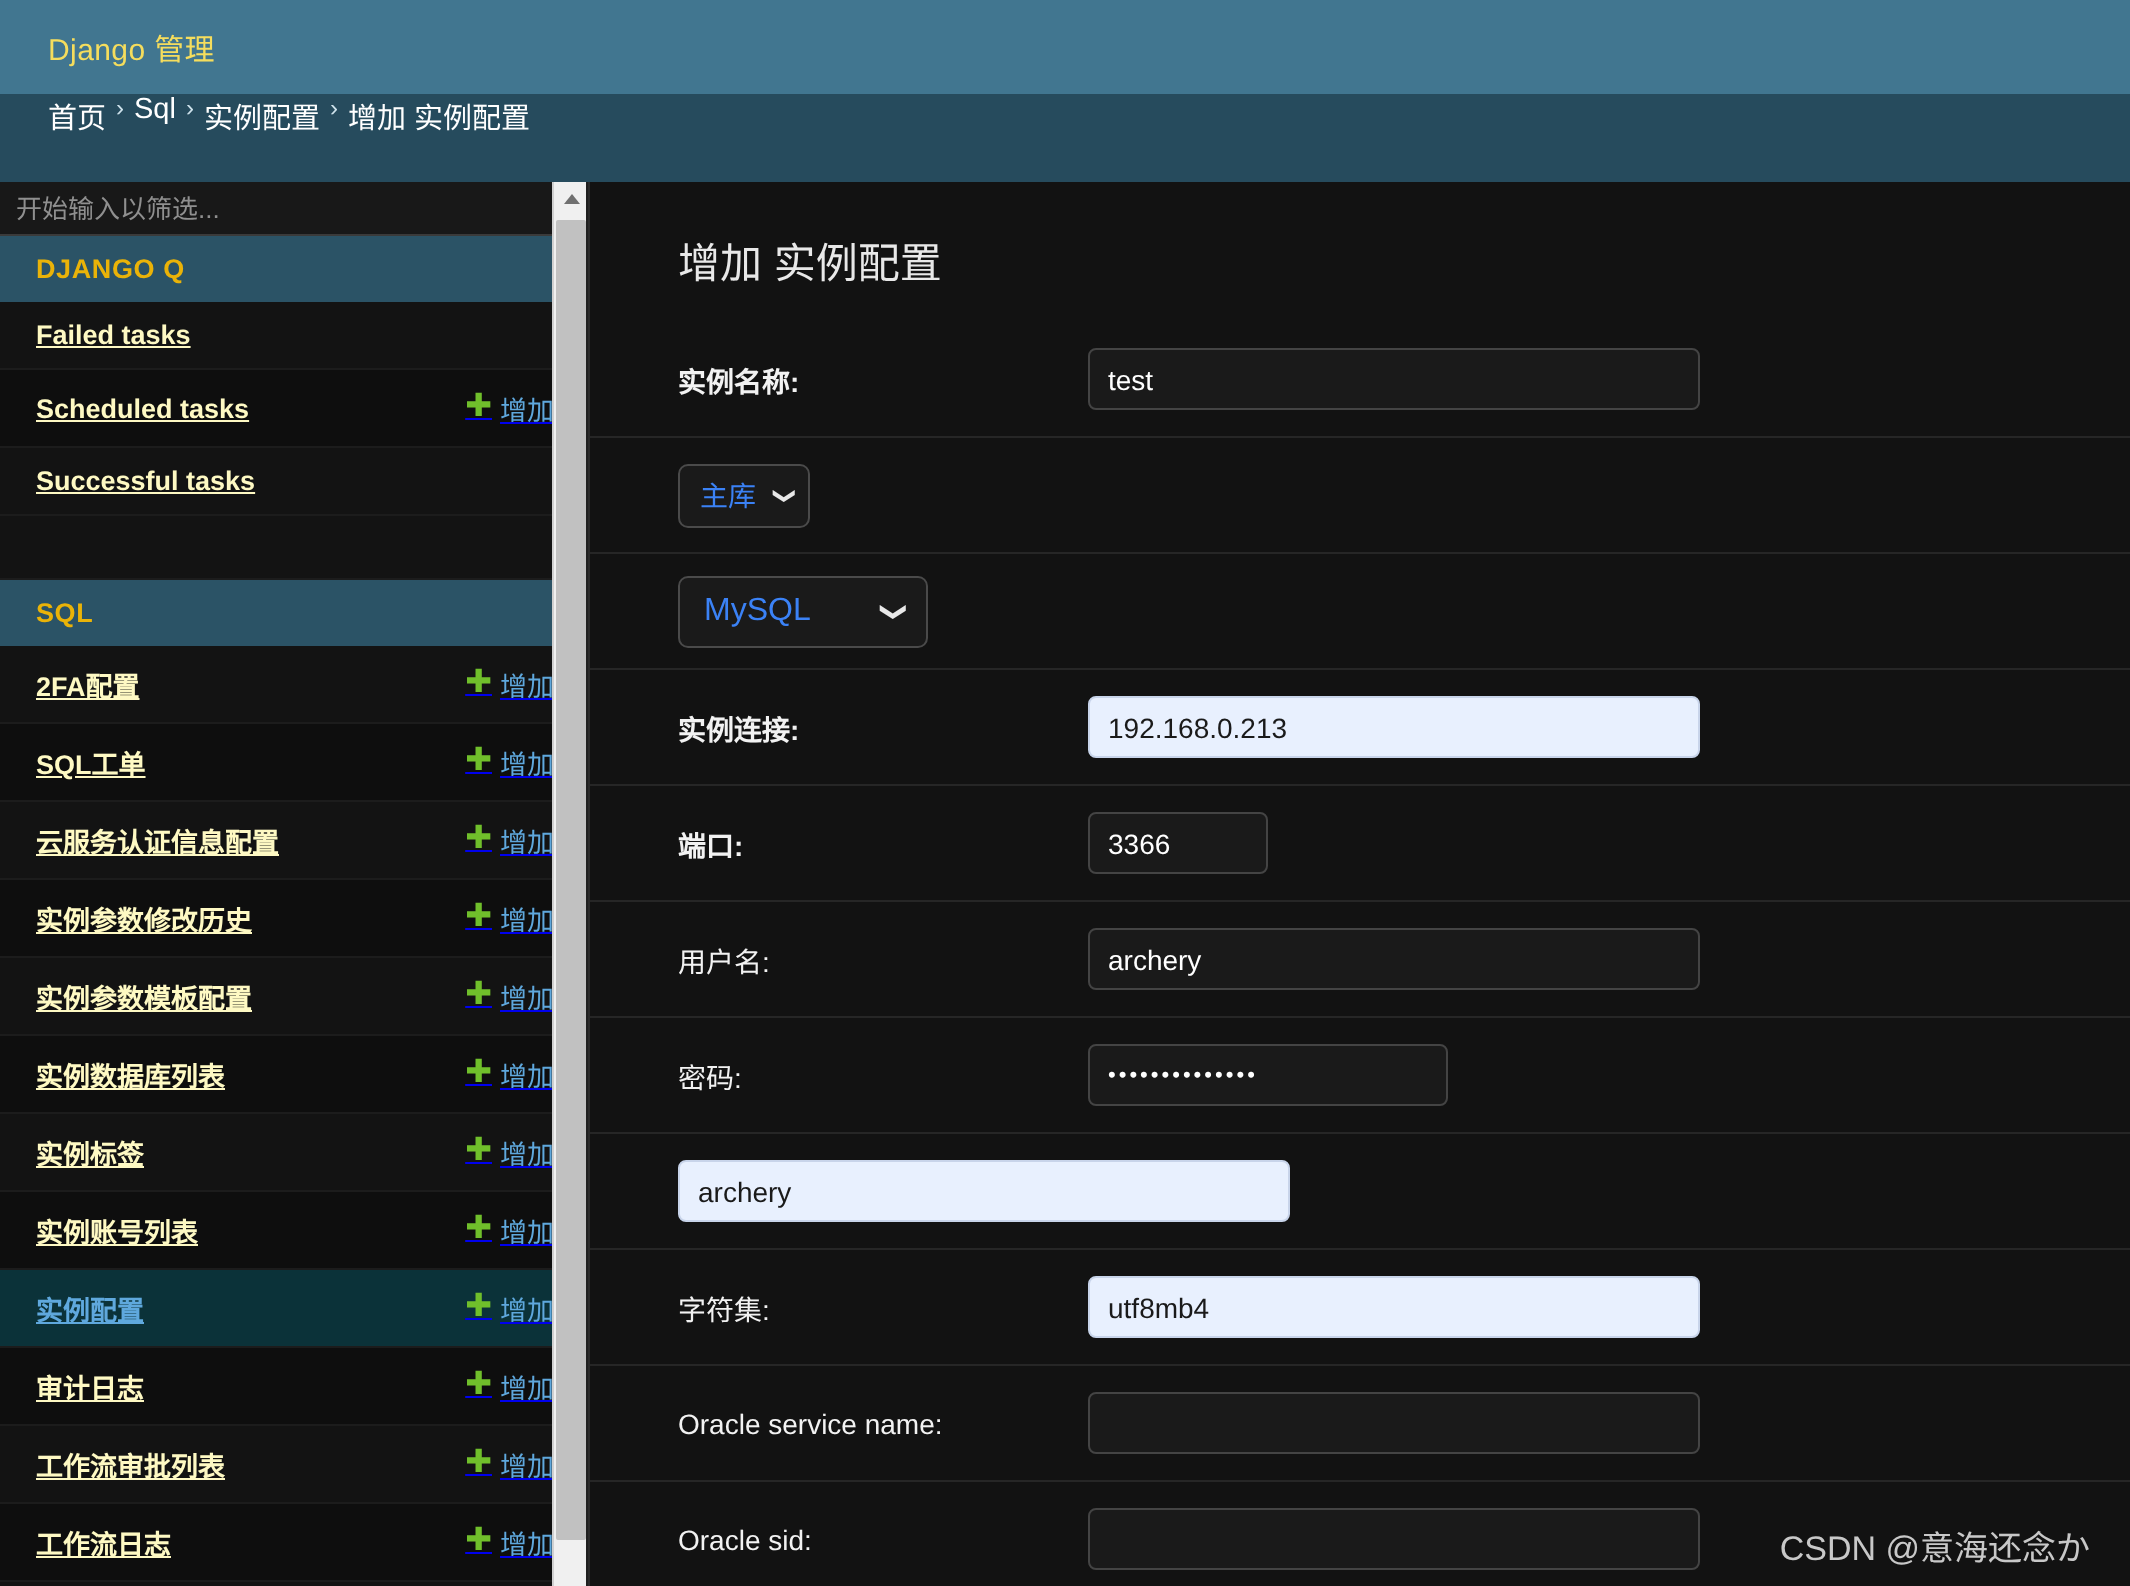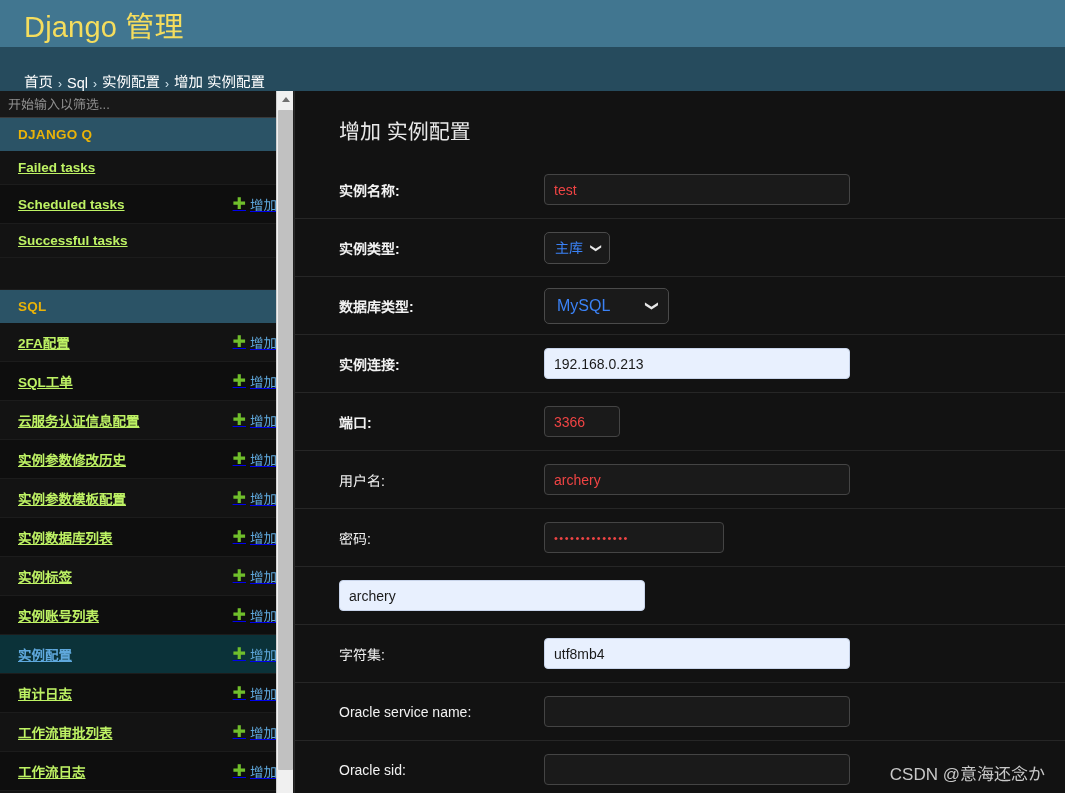--- a/index.html
+++ b/index.html
@@ -14,33 +14,33 @@
 
   
   .header {
     height: 47px;
     background: #417690;
     display: flex;
     align-items: center;
     padding: 0 24px;
   }
   .brand {
-    font-size: 29px;
+    font-size: 15px;
     color: #f5dd5d;
     letter-spacing: 0.2px;
     font-weight: 400;
     white-space: nowrap;
   }
 
   
   .breadcrumbs {
     height: 44px;
     background: #264b5d;
     display: flex;
-    align-items: flex-end;
+    align-items: flex-start;
     padding: 0 24px;
     color: #ffffff;
     font-size: 14.5px;
   }
   .breadcrumbs a {
     color: #ffffff;
     text-decoration: none;
   }
   .crumb-sep {
     margin: 0 5px;
@@ -102,21 +102,21 @@
   }
   .nav-row.alt { background: #0e0e0e; gap: 29px; }
   .nav-row.current { background: #0b3239; }
   .nav-row.spacer {
     min-height: 32px;
     padding: 0;
     background: #131313;
     border-bottom: 1px solid #1c1c1c;
   }
   .nav-label {
-    color: #bef264;
+    color: #fef9c3;
     font-weight: bold;
     font-size: 13.5px;
     white-space: nowrap;
   }
   .nav-row.current .nav-label { color: #5fa8dd; }
   .addlink {
     display: flex;
     align-items: center;
     gap: 4px;
     white-space: nowrap;
@@ -197,34 +197,34 @@
     font-size: 14px;
     padding-right: 12px;
   }
   .form-row .label.bold { font-weight: bold; }
   .form-row .field { flex: 1; display: flex; align-items: center; }
 
   input.txt {
     background: #1a1a1a;
     border: 1px solid #444444;
     border-radius: 4px;
-    color: #ef4444;
+    color: #ffffff;
     font-size: 14px;
     padding: 6px 9px;
     height: 31px;
     outline: none;
     font-family: "Liberation Sans", sans-serif;
   }
   input.txt.autofill {
     background: #e8f0fe;
     border-color: #c8d4ea;
     color: #1a1a1a;
   }
   input.w-long { width: 306px; }
-  input.w-short { width: 76px; }
+  input.w-short { width: 90px; }
   input.w-pass { width: 180px; }
 
   select.sel {
     background: #1a1a1a;
     border: 1px solid #4a4a4a;
     border-radius: 5px;
     color: #3b82f6;
     font-size: 14px;
     padding: 5px 26px 5px 10px;
     height: 32px;
@@ -397,27 +397,25 @@
   <div class="content">
     <h1 class="page-title">增加 实例配置</h1>
     <div class="form-rows" id="form-rows">
         <div class="form-row">
           <label class="label bold">实例名称:</label>
           <div class="field">
             <input type="text" class="txt w-long" value="test" style="">
           </div>
         </div>
         <div class="form-row">
-          <label class="label bold">实例类型:</label>
           <div class="field">
             <span class="select-wrap"><select class="sel"><option>主库</option><option>从库</option></select><span class="chev" style="transform: translateY(-50%) rotate(90deg);">❯</span></span>
           </div>
         </div>
         <div class="form-row">
-          <label class="label bold">数据库类型:</label>
           <div class="field">
             <span class="select-wrap big"><select class="sel big"><option>MySQL</option><option>MsSQL</option><option>Redis</option><option>PgSQL</option><option>Oracle</option><option>MongoDB</option><option>Phoenix</option><option>ODPS</option><option>ClickHouse</option><option>Cassandra</option><option>Doris</option></select><span class="chev" style="transform: translateY(-50%) rotate(90deg);">❯</span></span>
           </div>
         </div>
         <div class="form-row">
           <label class="label bold">实例连接:</label>
           <div class="field">
             <input type="text" class="txt w-long autofill" value="192.168.0.213" style="">
           </div>
         </div>

